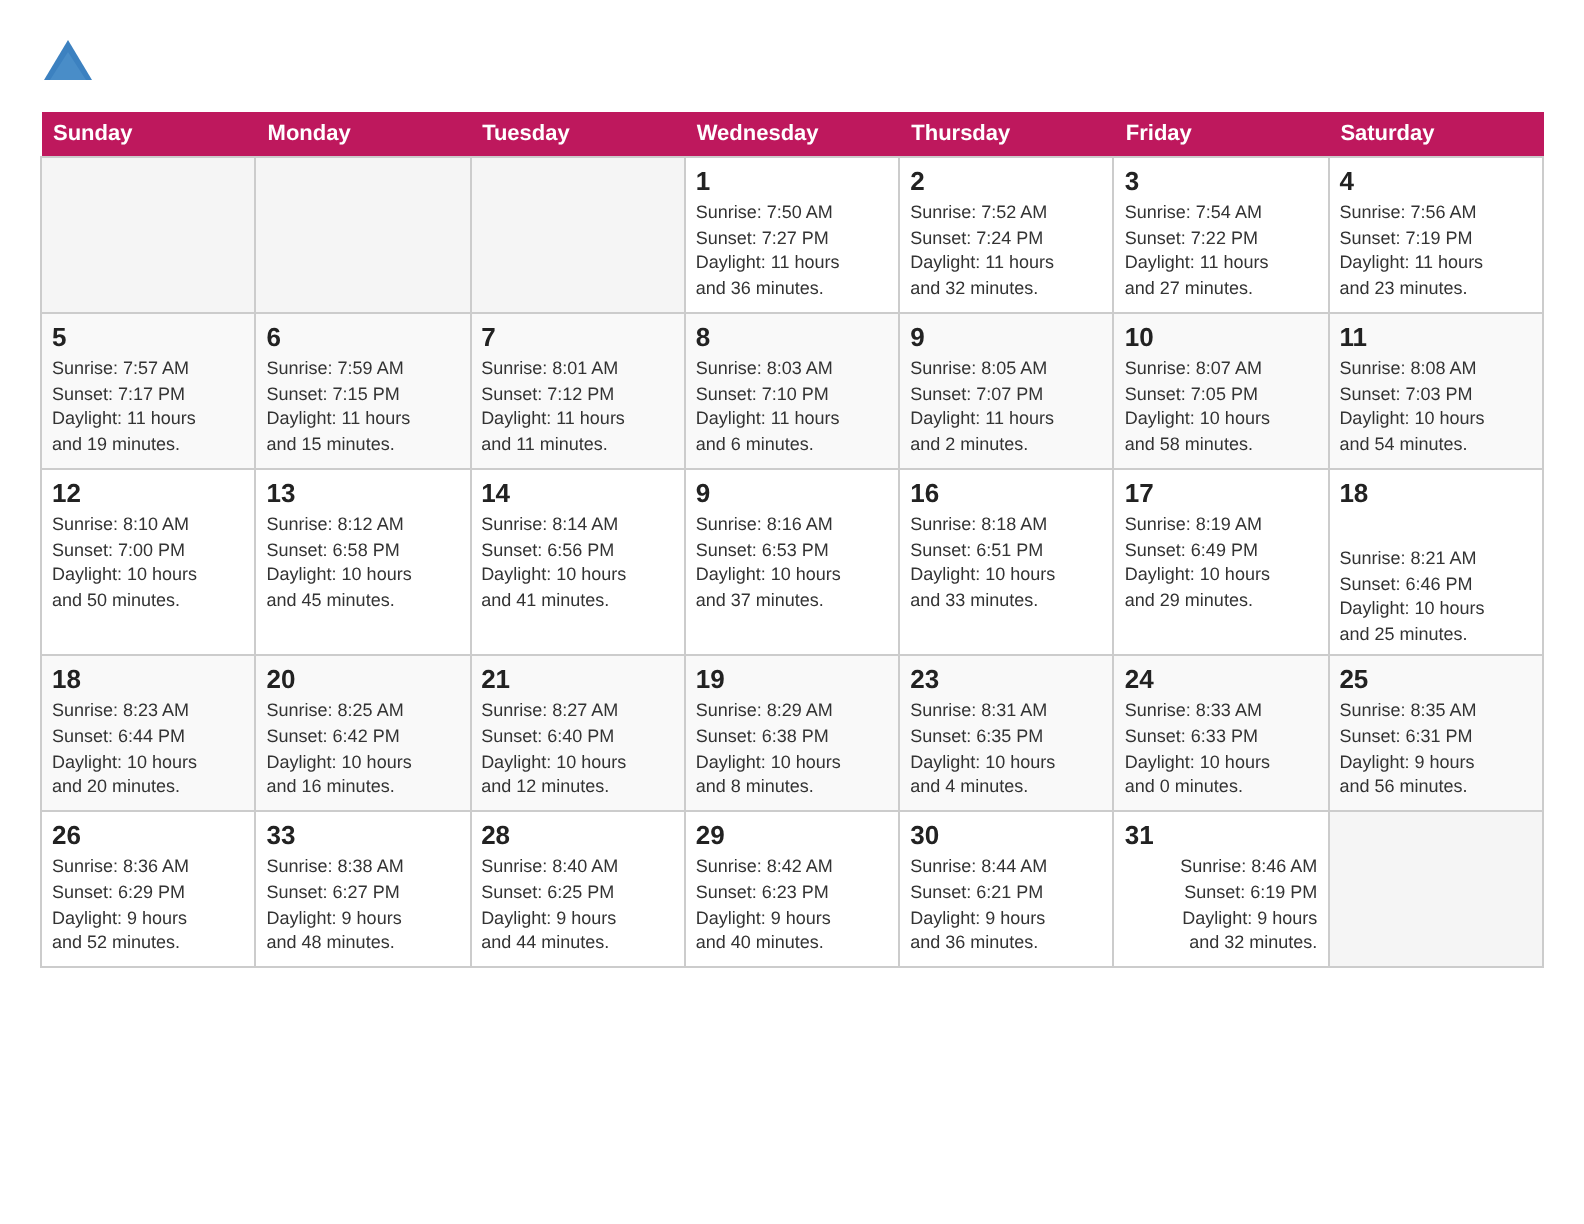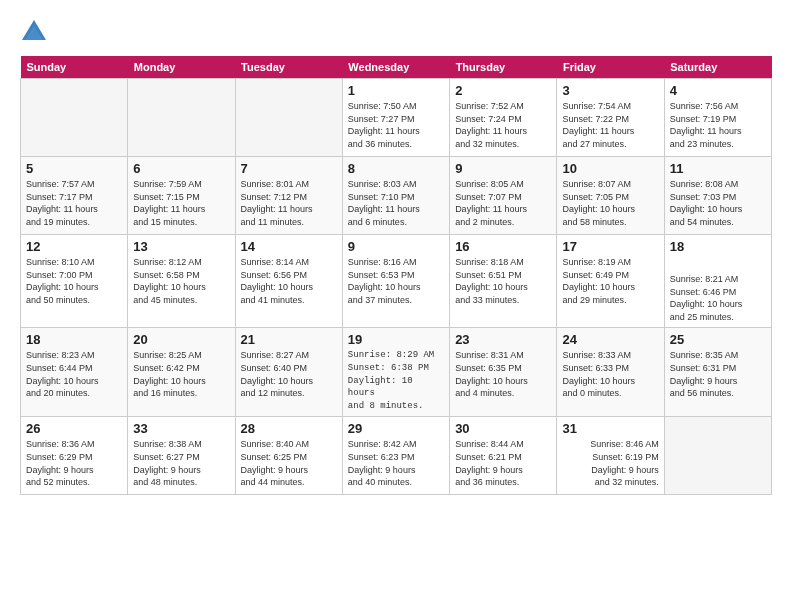--- a/index.html
+++ b/index.html
@@ -285,21 +285,21 @@
           </td>
           <td>
             <span class="day-number">21</span>
             <div class="day-info" style="white-space: pre-line;">Sunrise: 8:27 AM
 Sunset: 6:40 PM
 Daylight: 10 hours
 and 12 minutes.</div>
           </td>
           <td>
             <span class="day-number">19</span>
-            <div class="day-info" style="white-space: pre-line; font-family: Liberation Mono, monospace;">Sunrise: 8:29 AM
+            <div class="day-info" style="white-space: pre-line;">Sunrise: 8:29 AM
 Sunset: 6:38 PM
 Daylight: 10 hours
 and 8 minutes.</div>
           </td>
           <td>
             <span class="day-number">23</span>
             <div class="day-info" style="white-space: pre-line;">Sunrise: 8:31 AM
 Sunset: 6:35 PM
 Daylight: 10 hours
 and 4 minutes.</div>

